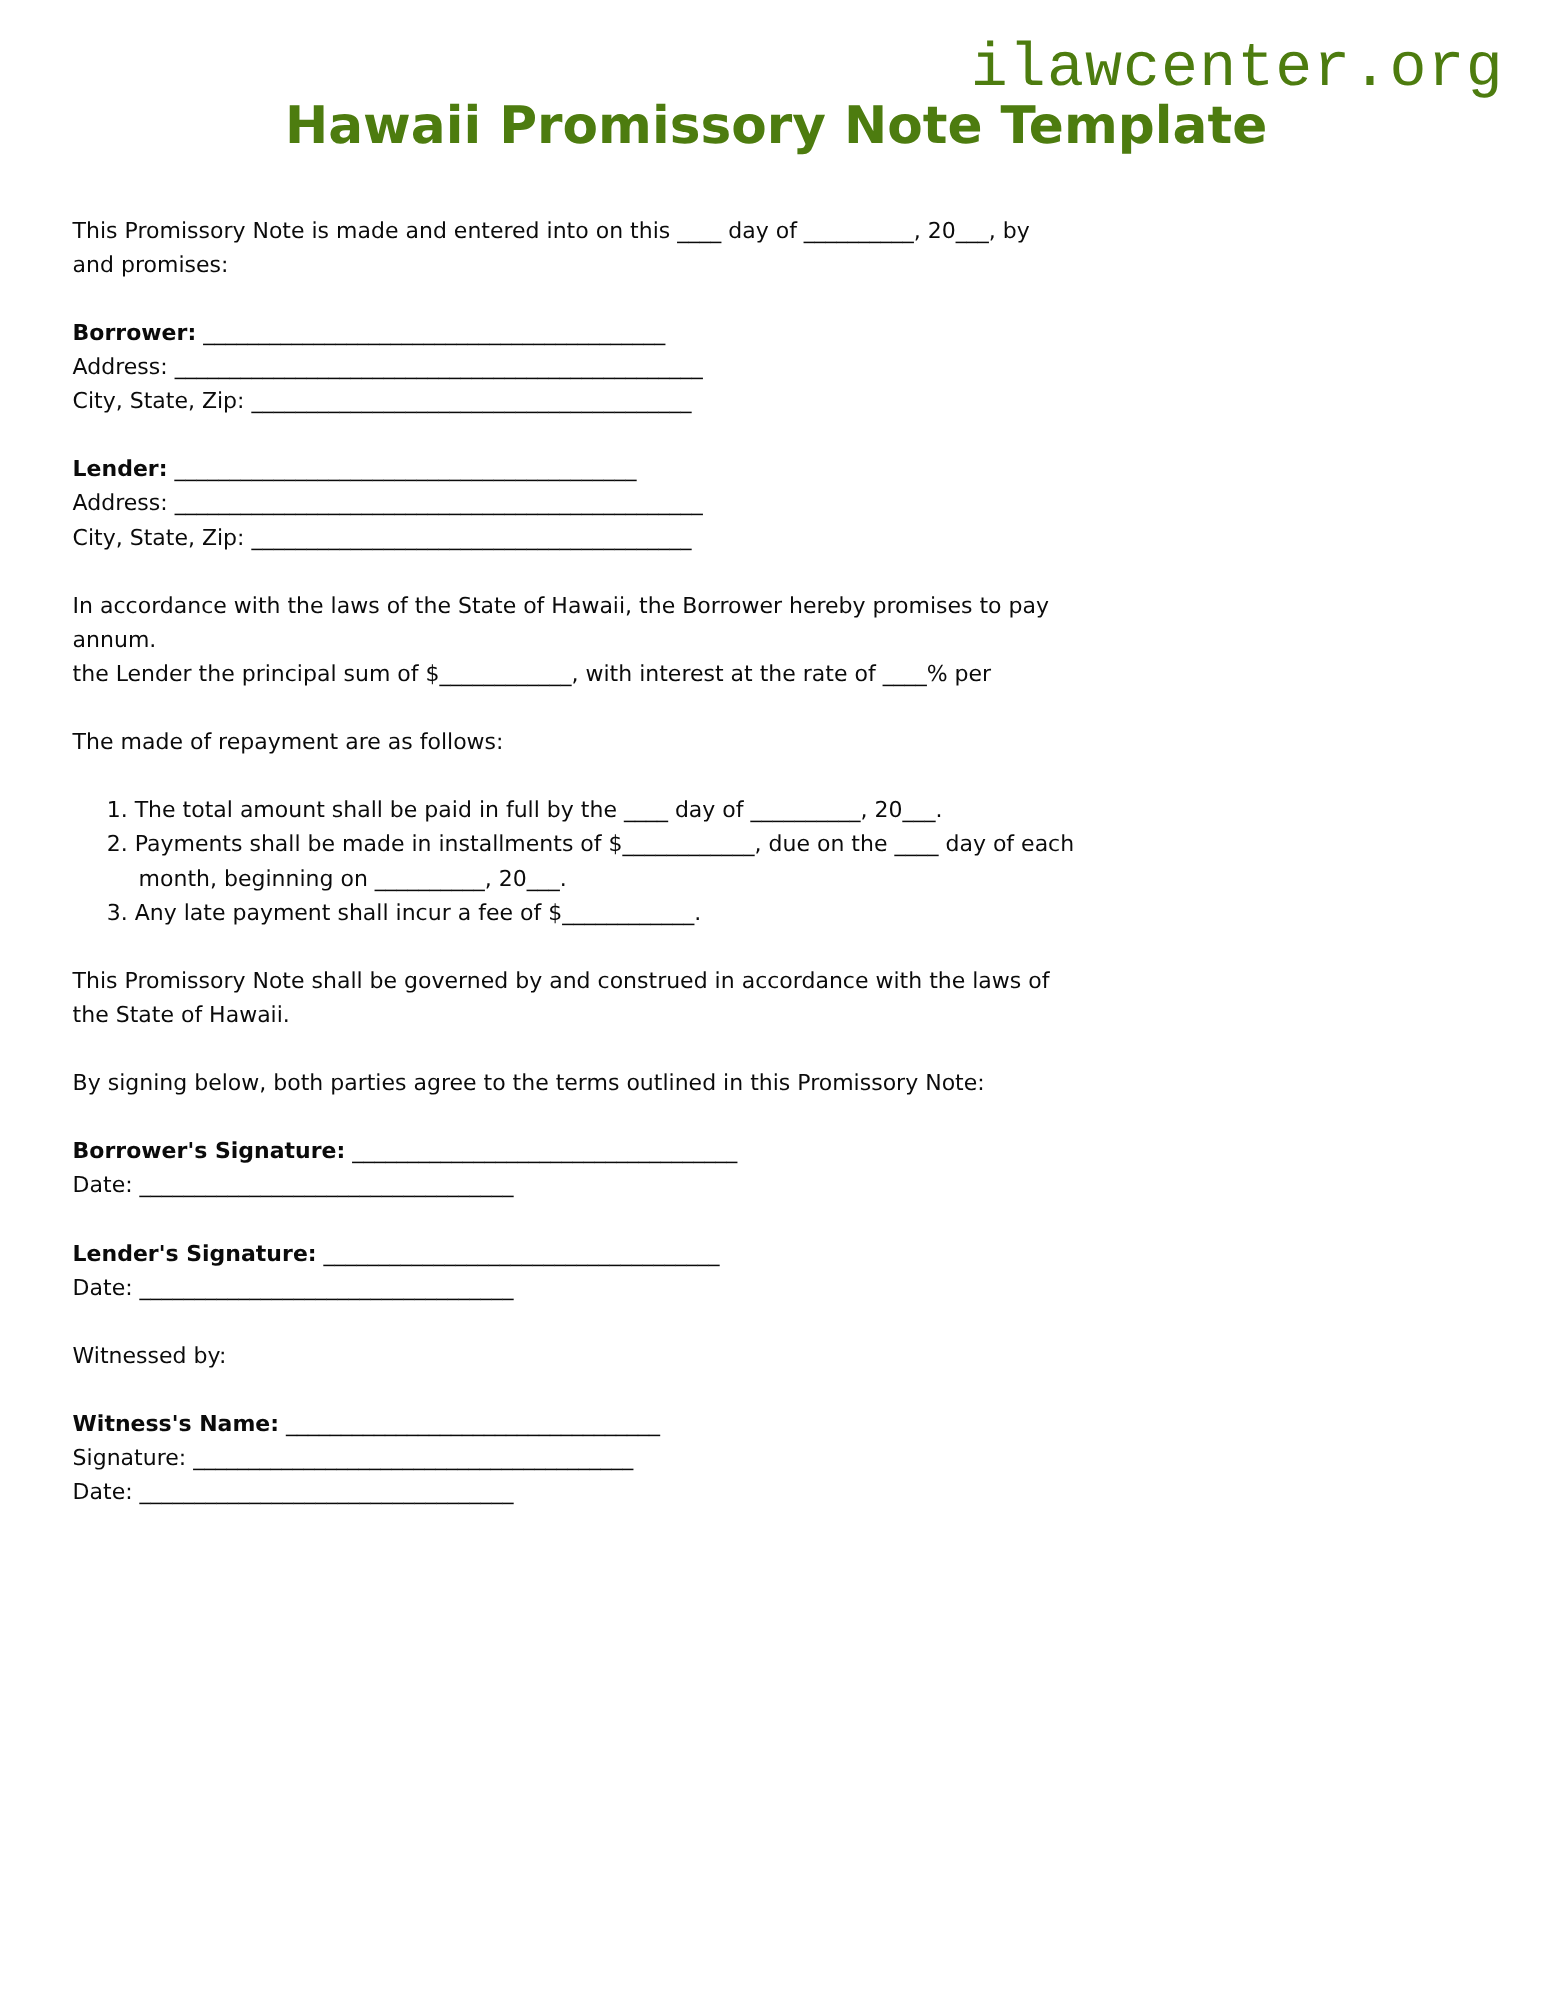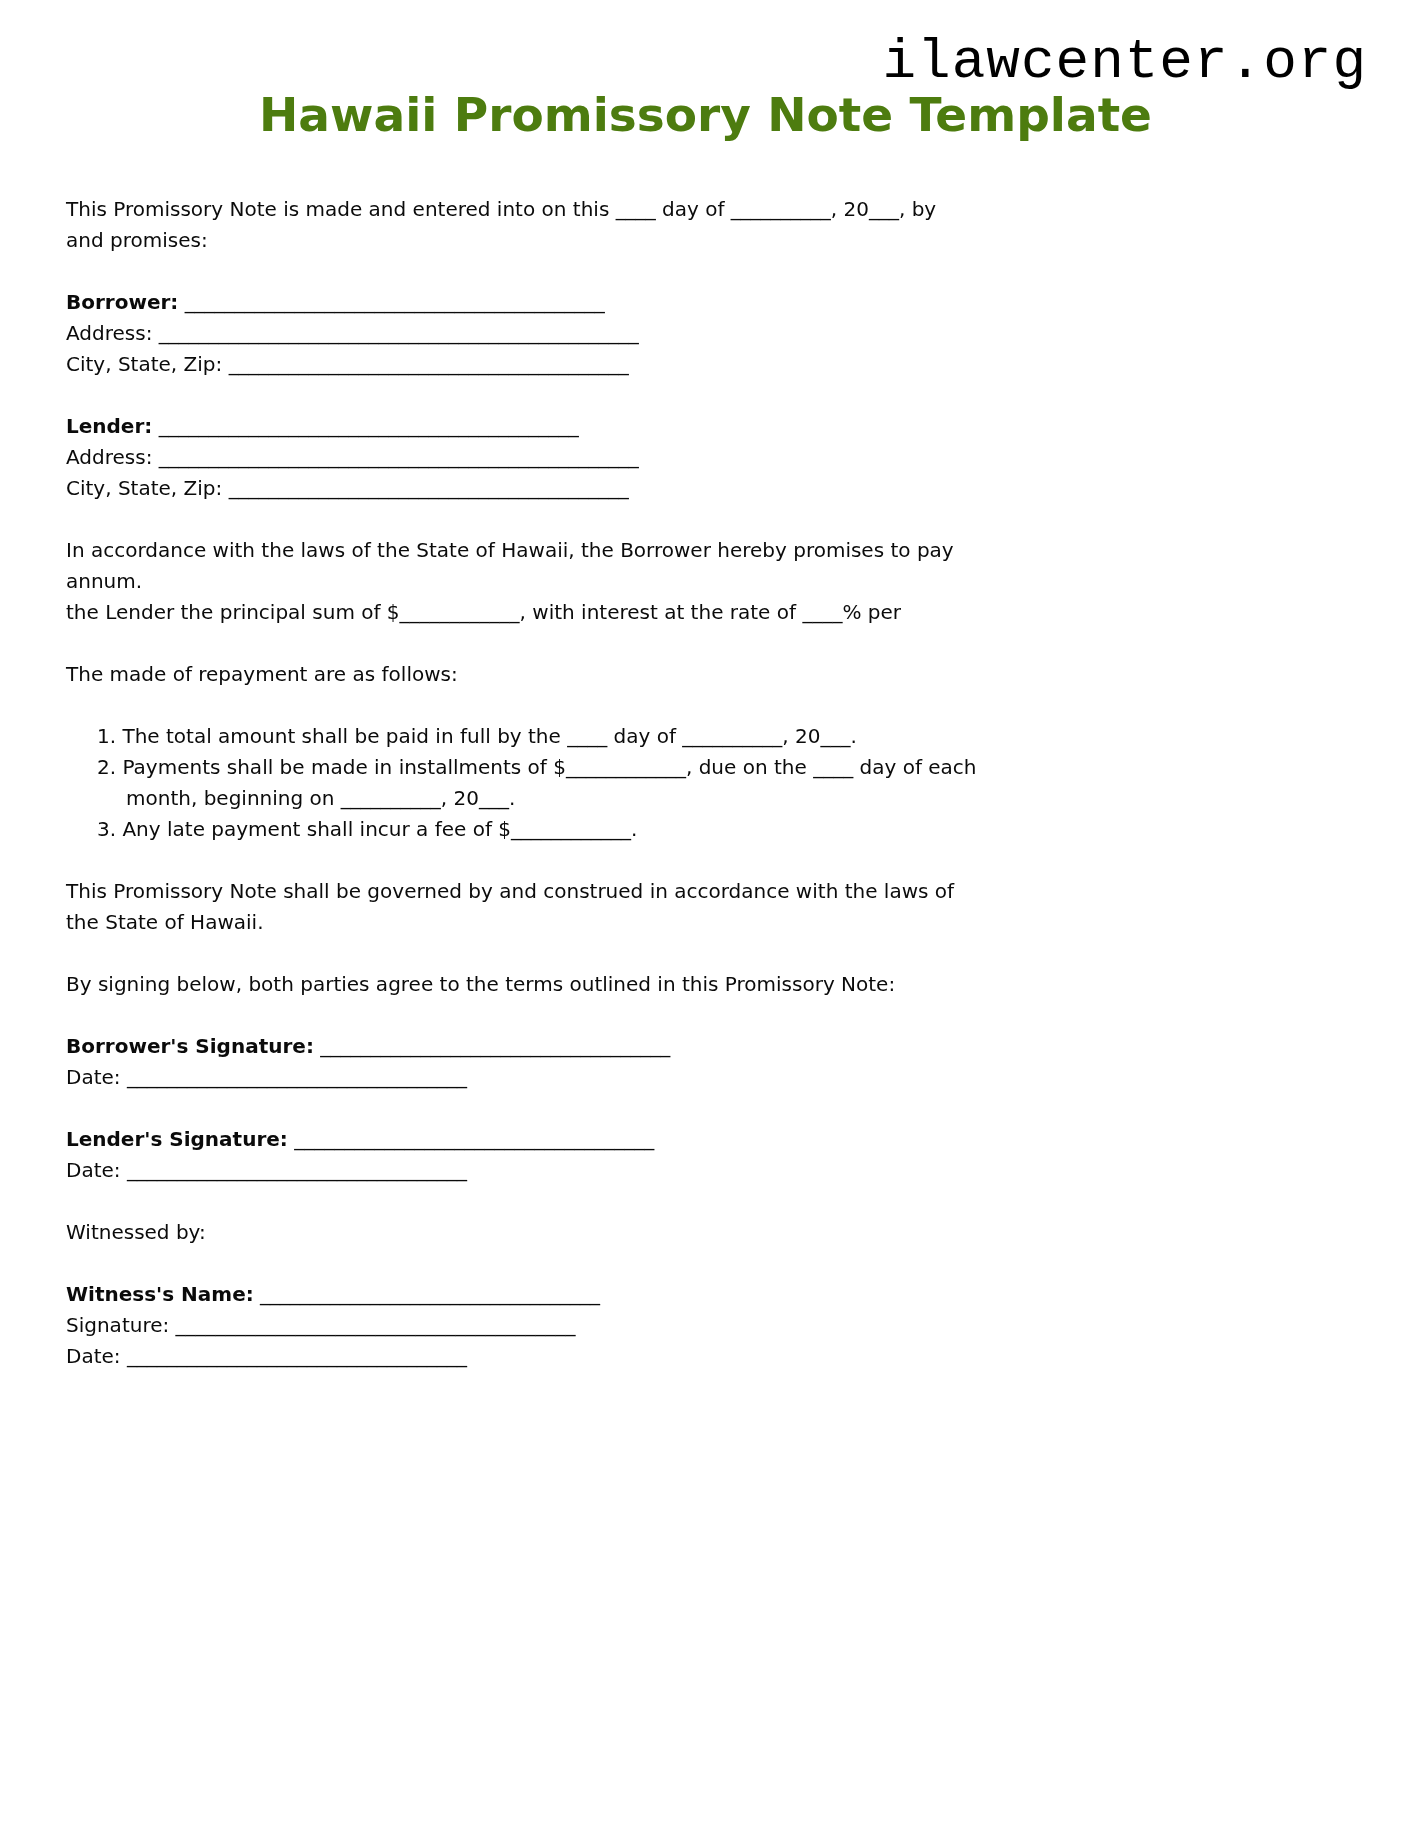--- a/index.html
+++ b/index.html
@@ -11,21 +11,21 @@
     font-family:"DejaVu Sans", sans-serif;
     color:#0b0b0b;
     overflow:hidden;
   }
   .logo {
     position:absolute;
     top:30px; right:44px;
     font-family:"Liberation Mono", "DejaVu Sans Mono", monospace;
     font-size:56px;
     font-weight:400;
-    color:#000000;
+    color:#4d7c0f;
     letter-spacing:1px;
     white-space:nowrap;
   }
   .content {
     padding:88px 66px 0 66px;
   }
   h1.title {
     margin:0;
     font-size:47px;
     line-height:1.15;

